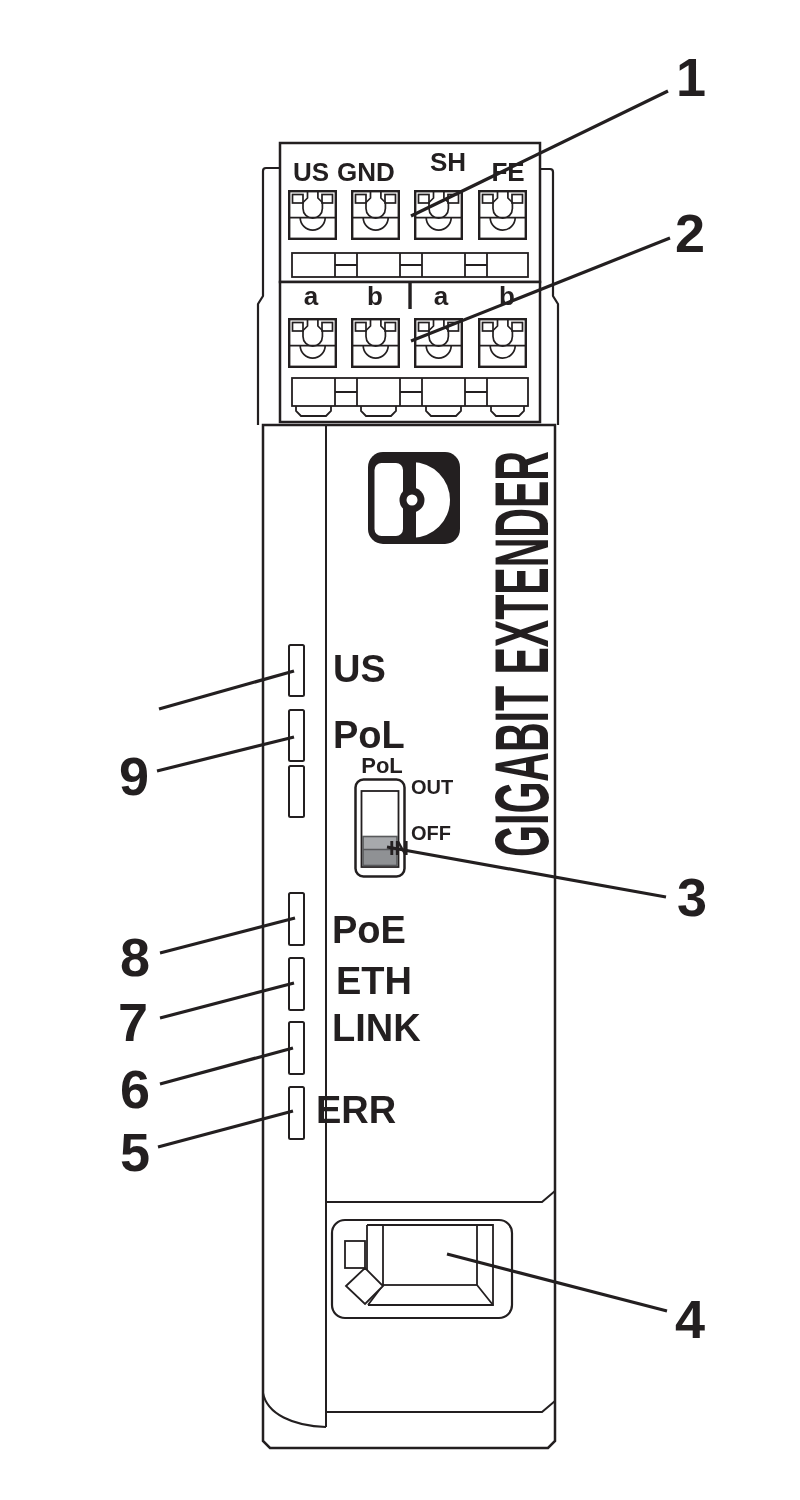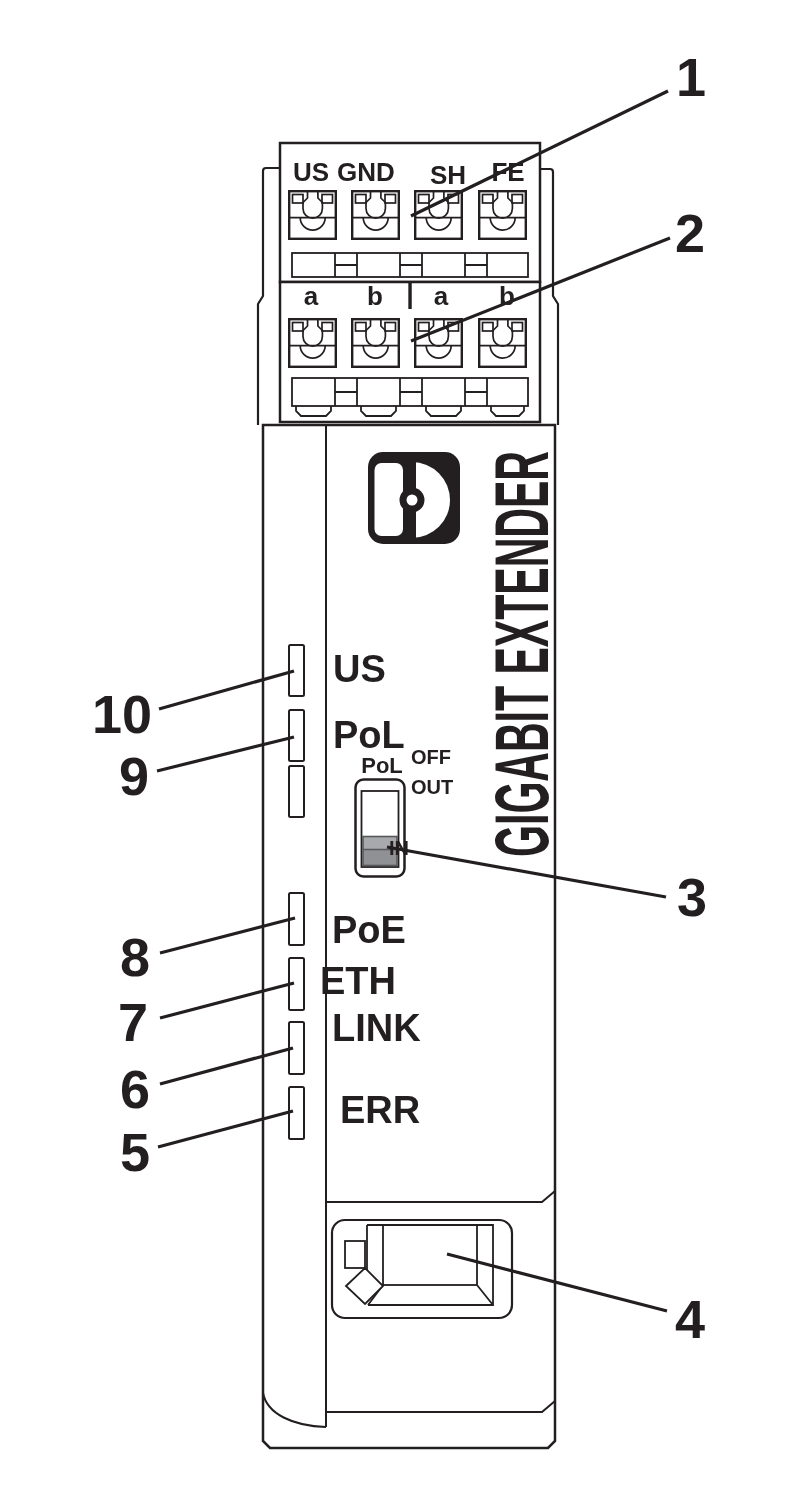--- a/index.html
+++ b/index.html
@@ -137,47 +137,46 @@
       <line class="ln" x1="160" y1="1084" x2="293" y2="1048"></line>
       <line class="ln" x1="160" y1="1018" x2="294" y2="983"></line>
       <line class="ln" x1="160" y1="953" x2="295" y2="918"></line>
       <line class="ln" x1="157" y1="771" x2="294" y2="737"></line>
       <line class="ln" x1="159" y1="709" x2="294" y2="671"></line>
     </g>
   </svg>
 
   <div class="lbl t-lbl" style="left:271px;top:155px">US</div>
   <div class="lbl t-lbl" style="left:326px;top:155px">GND</div>
-  <div class="lbl t-lbl" style="left:408px;top:158px">SH</div>
+  <div class="lbl t-lbl" style="left:408px;top:145px">SH</div>
   <div class="lbl t-lbl" style="left:468px;top:155px">FE</div>
 
   <div class="lbl t-lbl" style="left:271px;top:279px">a</div>
   <div class="lbl t-lbl" style="left:335px;top:279px">b</div>
   <div class="lbl t-sep" style="left:400px;top:277px">|</div>
   <div class="lbl t-lbl" style="left:401px;top:279px">a</div>
   <div class="lbl t-lbl" style="left:467px;top:279px">b</div>
 
   <div class="lbl led-lbl" style="left:333px;top:646px">US</div>
   <div class="lbl led-lbl" style="left:333px;top:712px">PoL</div>
   <div class="lbl led-lbl" style="left:332px;top:907px">PoE</div>
-  <div class="lbl led-lbl" style="left:320px;top:958px">ETH</div>
+  <div class="lbl led-lbl" style="left:336px;top:958px">ETH</div>
   <div class="lbl led-lbl" style="left:332px;top:1005px">LINK</div>
-  <div class="lbl led-lbl" style="left:340px;top:1087px">ERR</div>
+  <div class="lbl led-lbl" style="left:316px;top:1087px">ERR</div>
 
   <div class="lbl sw-name" style="left:342px;top:752px">PoL</div>
-  <div class="lbl sw-pos" style="left:411px;top:744px">OFF</div>
+  <div class="lbl sw-pos" style="left:411px;top:820px">OFF</div>
   <div class="lbl sw-pos" style="left:411px;top:774px">OUT</div>
   <div class="lbl sw-pos" style="left:389px;top:835px">IN</div>
 
   <div class="lbl vtitle">GIGABIT EXTENDER</div>
 
   <div class="lbl callout" style="left:646px;top:44px">1</div>
   <div class="lbl callout" style="left:645px;top:200px">2</div>
   <div class="lbl callout" style="left:647px;top:864px">3</div>
   <div class="lbl callout" style="left:645px;top:1286px">4</div>
   <div class="lbl callout" style="left:90px;top:1119px">5</div>
   <div class="lbl callout" style="left:90px;top:1056px">6</div>
   <div class="lbl callout" style="left:88px;top:989px">7</div>
   <div class="lbl callout" style="left:90px;top:924px">8</div>
   <div class="lbl callout" style="left:89px;top:743px">9</div>
-  <div class="lbl callout" style="left:77px;top:681px">10</div>
 
 </div>
 
 </body></html>

